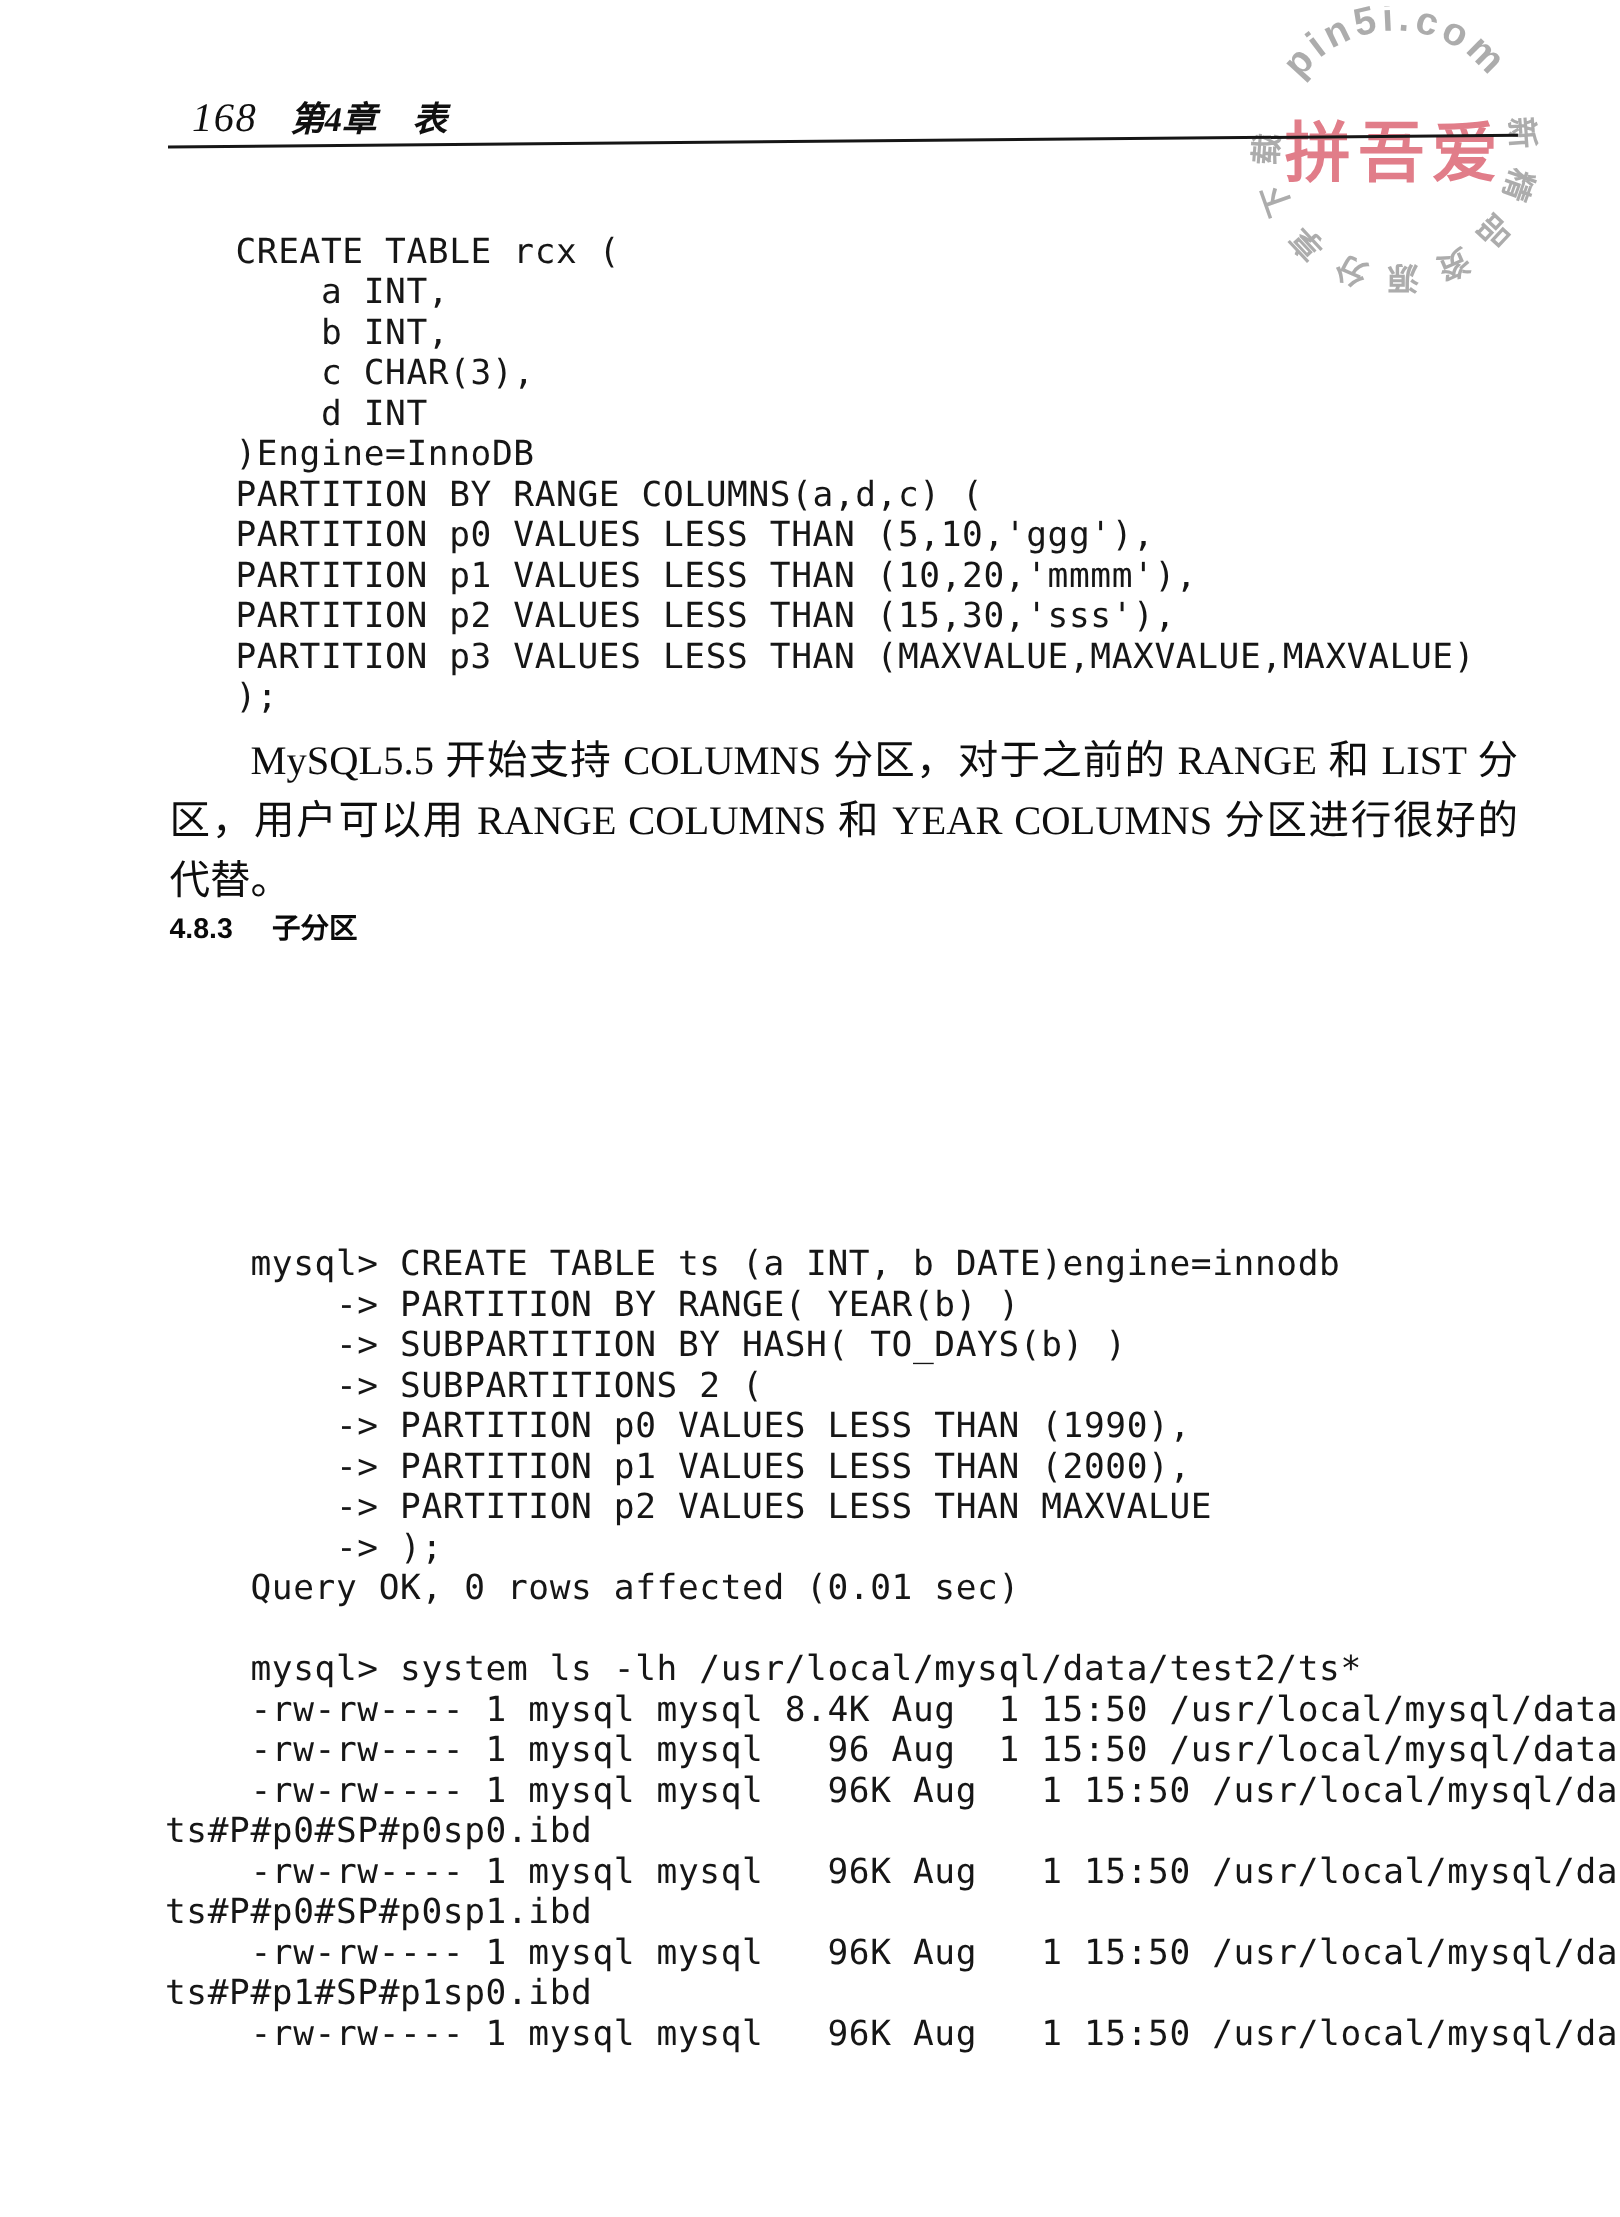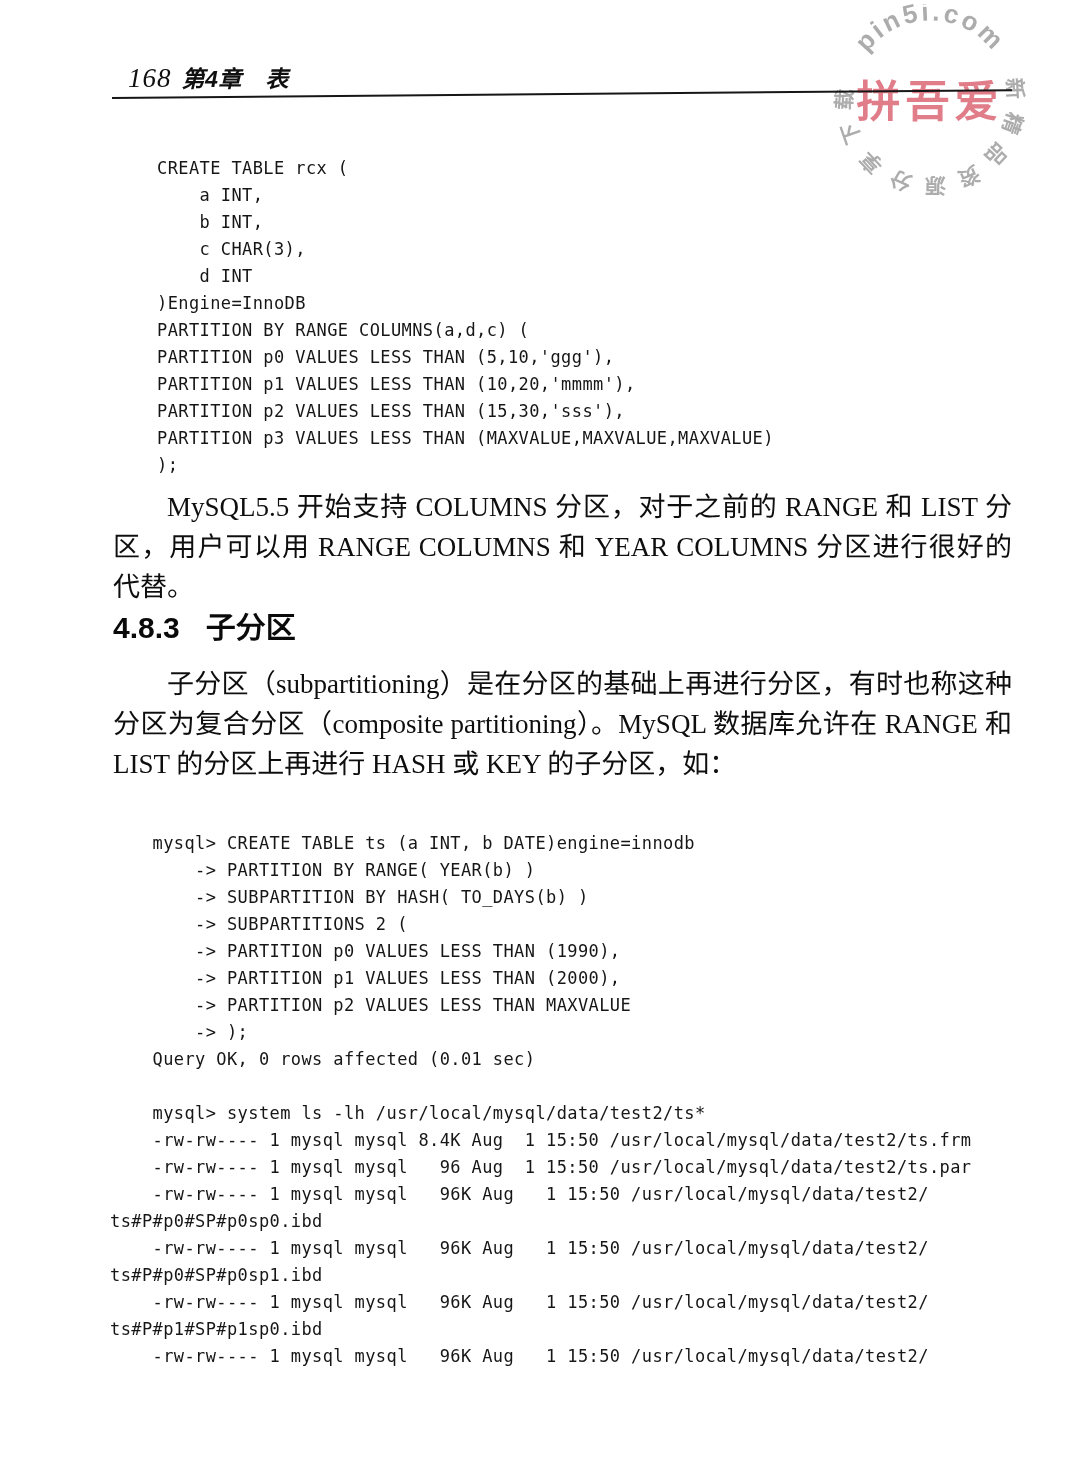--- a/index.html
+++ b/index.html
@@ -20,21 +20,21 @@
     top: 60px;
     display: flex;
     align-items: baseline;
     font-family: "Liberation Serif", "DejaVu Serif", serif;
     font-style: italic;
     color: #101010;
     z-index: 3;
     text-align: right;
   }
   .running-head .pagenum { font-size: 27px; letter-spacing: 1px; }
-  .running-head .chapter { font-size: 23px; margin-left: 10px; font-weight: 600; font-family: Liberation Mono, monospace; }
+  .running-head .chapter { font-size: 23px; margin-left: 22px; font-weight: 600; }
   .running-head .chapter-title { font-size: 23px; margin-left: 24px; font-weight: 600; }
   .head-rule {
     position: absolute;
     left: 112px;
     top: 97px;
     width: 900px;
     height: 2px;
     background: #161616;
     transform: rotate(-0.5deg);
     transform-origin: left center;
@@ -66,21 +66,21 @@
     font-weight: 700;
     font-size: 44px;
     letter-spacing: 5px;
   }
 
   
   pre.code {
     position: absolute;
     margin: 0;
     font-family: "DejaVu Sans Mono", "Liberation Mono", monospace;
-    font-size: 17px;
+    font-size: 23px;
     line-height: 27px;
     letter-spacing: 0.4px;
     color: #161616;
     white-space: pre;
     z-index: 2;
   }
   #code1 { left: 157px; top: 155px; }
   #code2 { left: 110px; top: 798px; margin-top: 32px; }
 
   
@@ -101,21 +101,21 @@
   #para2 { top: 664px; }
 
   
   h2.section {
     position: absolute;
     left: 113px;
     top: 603px;
     margin: 0;
     font-family: "Liberation Sans", "DejaVu Sans", sans-serif;
     font-weight: 700;
-    font-size: 30px;
+    font-size: 19px;
     color: #0a0a0a;
     z-index: 2;
   }
   h2.section .sec-title { margin-left: 26px; }
 </style>
 </head>
 <body>
 
 <div class="page">
 
@@ -152,21 +152,20 @@
 PARTITION p2 VALUES LESS THAN (15,30,'sss'),
 PARTITION p3 VALUES LESS THAN (MAXVALUE,MAXVALUE,MAXVALUE)
 );</pre>
 
   <p id="para1" class="body">MySQL5.5 开始支持 COLUMNS 分区，对于之前的 RANGE 和 LIST 分区，用户可以用 RANGE COLUMNS 和 YEAR COLUMNS 分区进行很好的代替。</p>
 
   <h2 class="section">
     <span class="sec-num">4.8.3</span><span class="sec-title">子分区</span>
   </h2>
 
-  <p id="para2" class="body">子分区（subpartitioning）是在分区的基础上再进行分区，有时也称这种分区为复合分区（composite partitioning）。MySQL 数据库允许在 RANGE 和 LIST 的分区上再进行 HASH 或 KEY 的子分区，如：</p>
 
   <pre id="code2" class="code">    mysql&gt; CREATE TABLE ts (a INT, b DATE)engine=innodb
         -&gt; PARTITION BY RANGE( YEAR(b) )
         -&gt; SUBPARTITION BY HASH( TO_DAYS(b) )
         -&gt; SUBPARTITIONS 2 (
         -&gt; PARTITION p0 VALUES LESS THAN (1990),
         -&gt; PARTITION p1 VALUES LESS THAN (2000),
         -&gt; PARTITION p2 VALUES LESS THAN MAXVALUE
         -&gt; );
     Query OK, 0 rows affected (0.01 sec)

